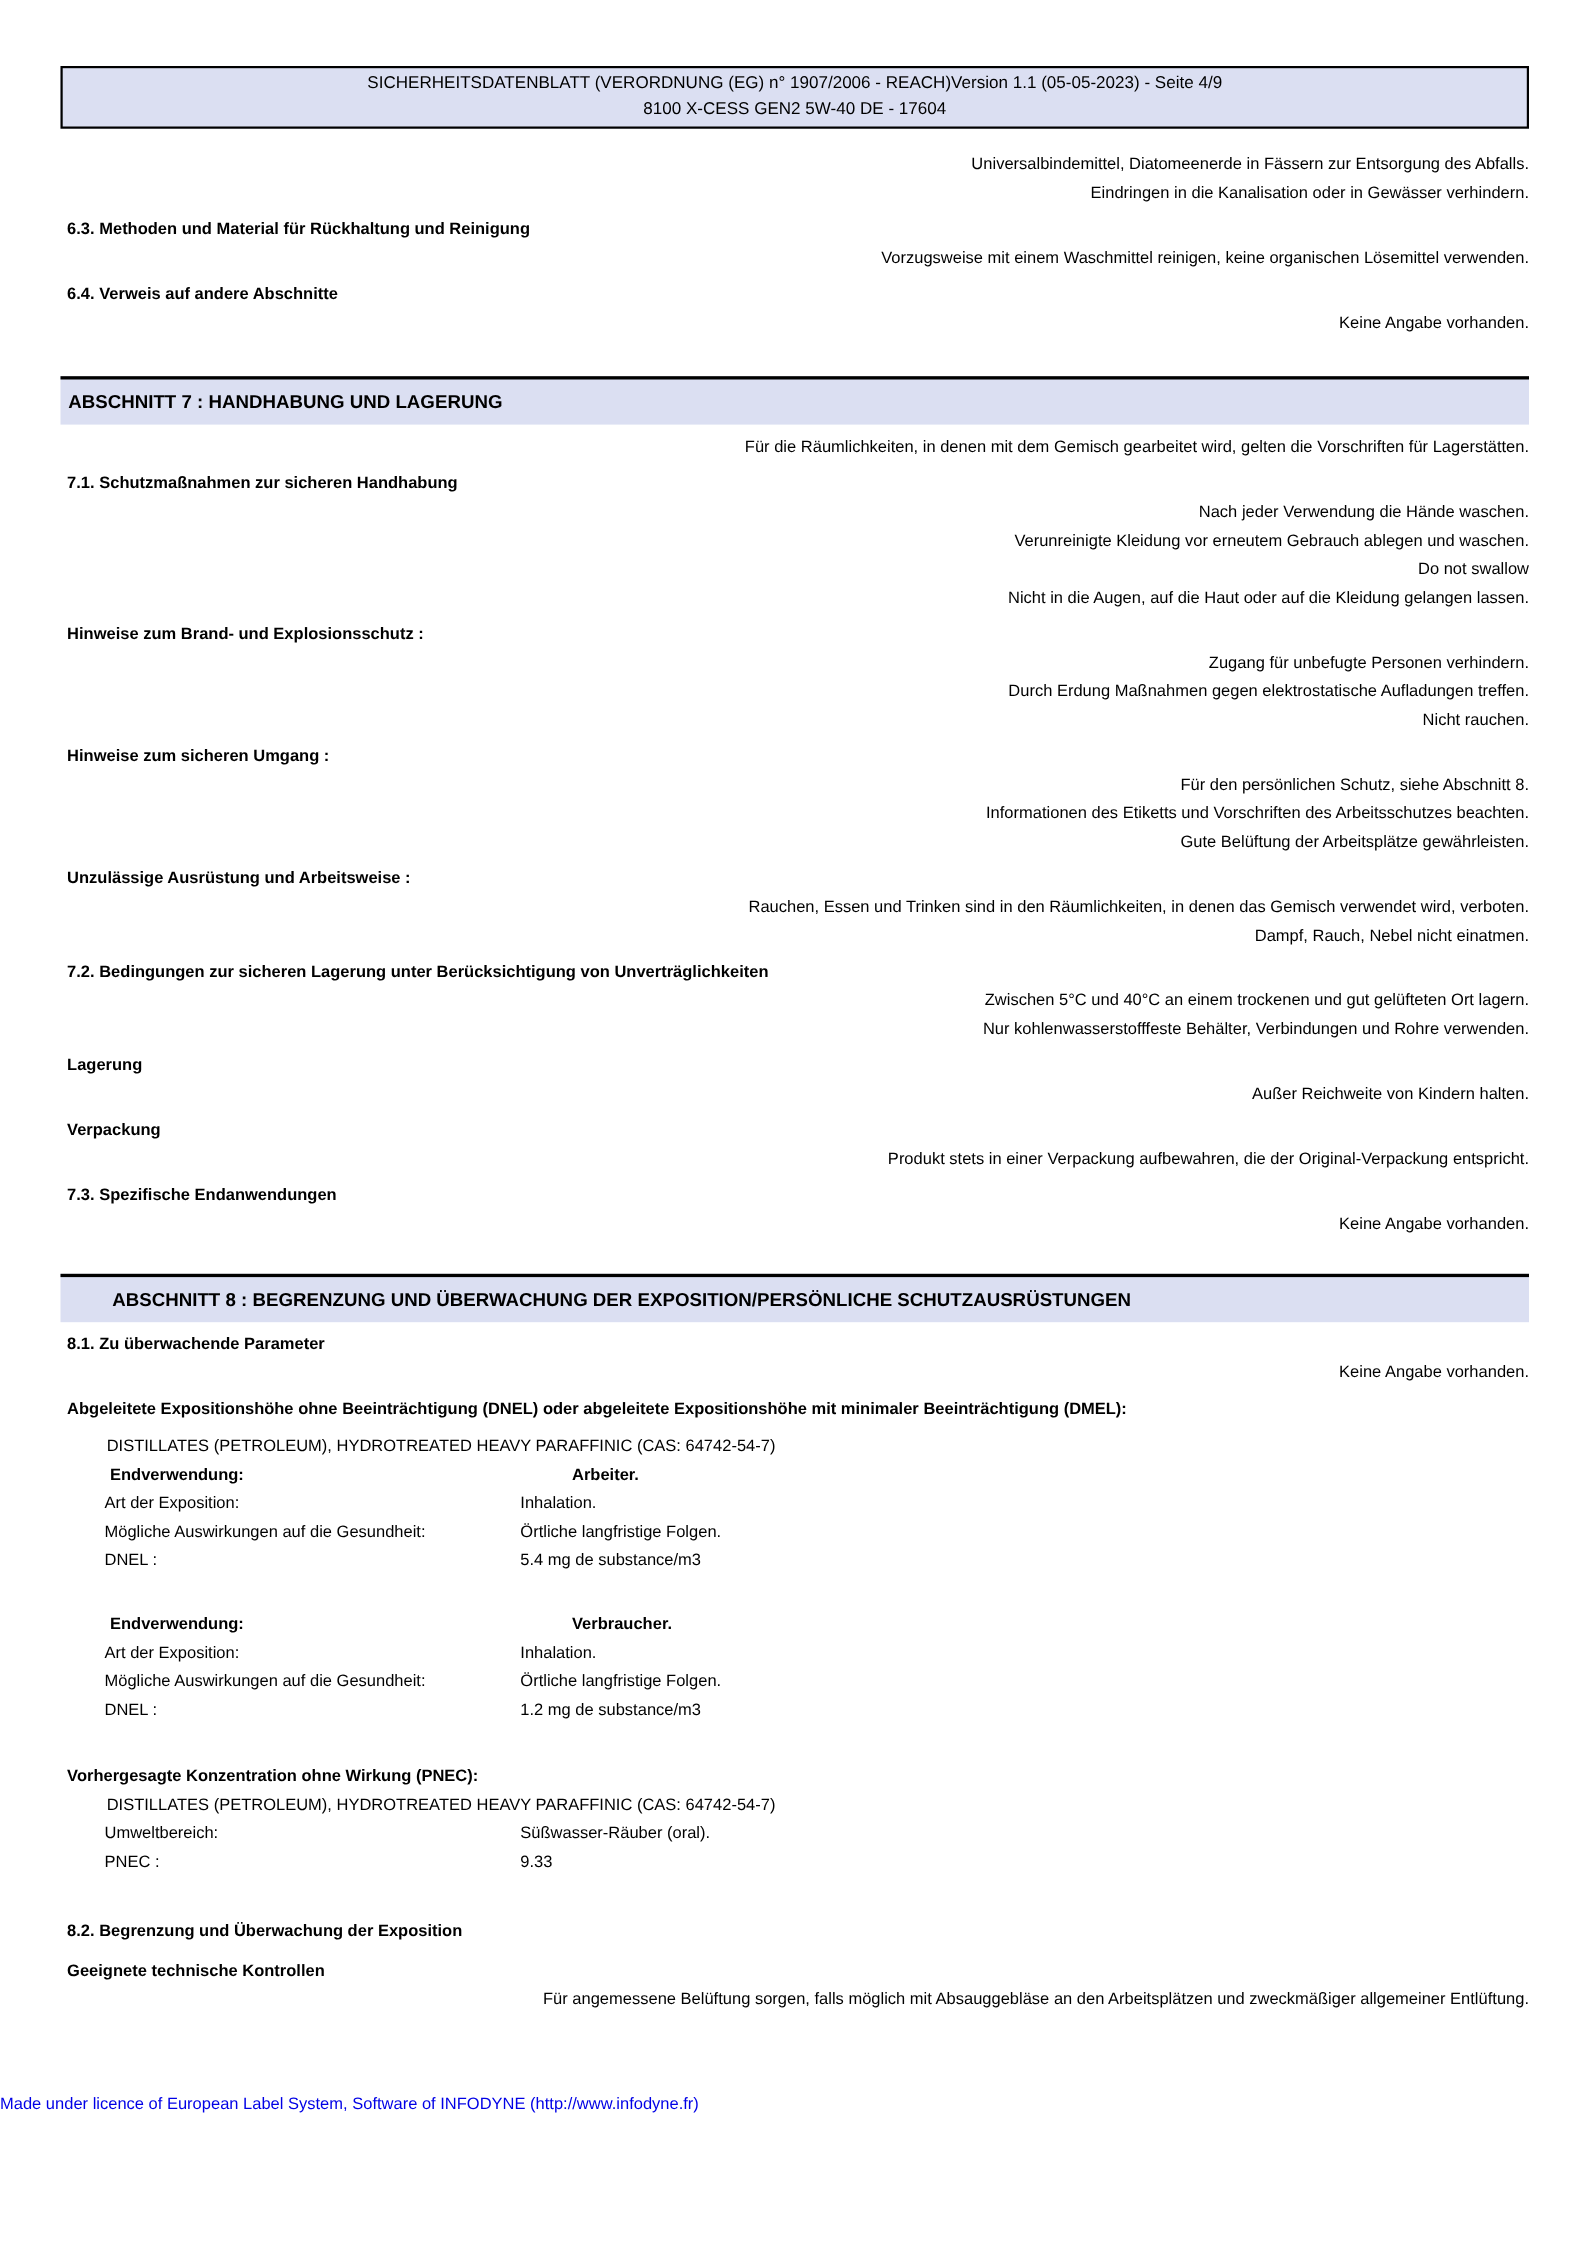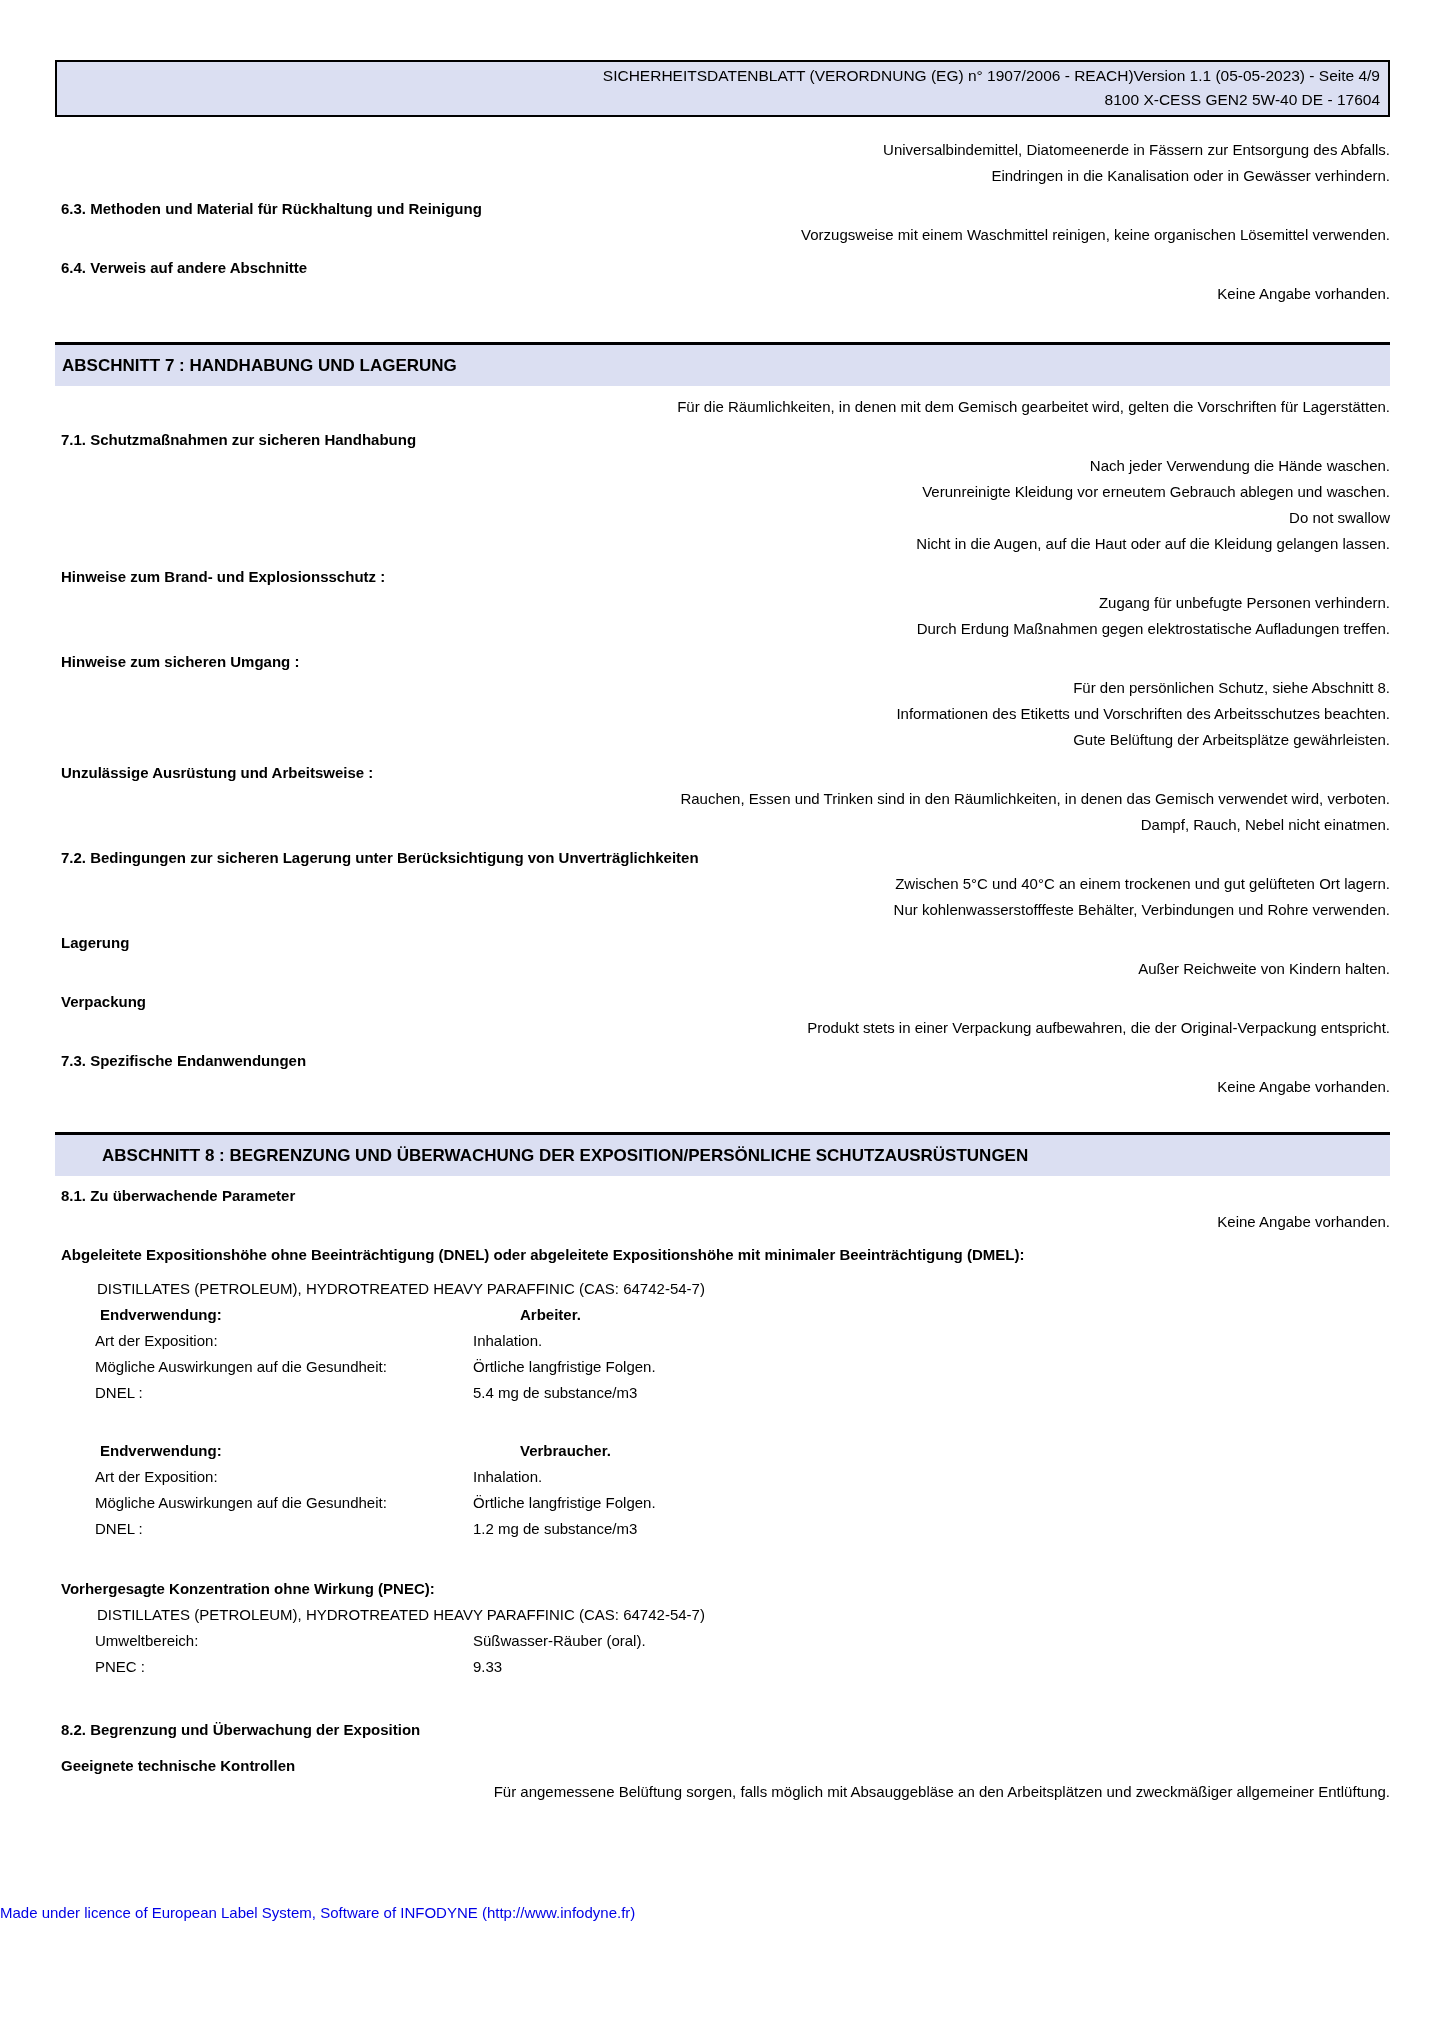--- a/index.html
+++ b/index.html
@@ -16,21 +16,21 @@
   .doc { padding:60px 55px 0 55px; }
 
   
   .header-box {
     border:2px solid #000;
     background:#dbdff2;
     padding:2px 8px 3px 8px;
     line-height:24px;
     font-size:15.5px;
   }
-  .header-row { display:flex; justify-content:flex-end; }
+  .header-row { display:flex; justify-content:center; }
 
   
   .band {
     margin-top:35px;
     border-top:3px solid #000;
     background:#dbdff2;
     font-weight:bold;
     font-size:17px;
     line-height:26px;
     padding:8px 6px 7px 7px;
@@ -88,20 +88,21 @@
     <div class="band">ABSCHNITT 7 : HANDHABUNG UND LAGERUNG</div>
     <div class="p mt8">Für die Räumlichkeiten, in denen mit dem Gemisch gearbeitet wird, gelten die Vorschriften für Lagerstätten.</div>
     <div class="h">7.1. Schutzmaßnahmen zur sicheren Handhabung</div>
     <div class="p">Nach jeder Verwendung die Hände waschen.</div>
     <div class="p">Verunreinigte Kleidung vor erneutem Gebrauch ablegen und waschen.</div>
     <div class="p">Do not swallow</div>
     <div class="p">Nicht in die Augen, auf die Haut oder auf die Kleidung gelangen lassen.</div>
     <div class="h">Hinweise zum Brand- und Explosionsschutz :</div>
     <div class="p">Zugang für unbefugte Personen verhindern.</div>
     <div class="p">Durch Erdung Maßnahmen gegen elektrostatische Aufladungen treffen.</div>
+    <div class="p">Nicht rauchen.</div>
     <div class="h">Hinweise zum sicheren Umgang :</div>
     <div class="p">Für den persönlichen Schutz, siehe Abschnitt 8.</div>
     <div class="p">Informationen des Etiketts und Vorschriften des Arbeitsschutzes beachten.</div>
     <div class="p">Gute Belüftung der Arbeitsplätze gewährleisten.</div>
     <div class="h">Unzulässige Ausrüstung und Arbeitsweise :</div>
     <div class="p">Rauchen, Essen und Trinken sind in den Räumlichkeiten, in denen das Gemisch verwendet wird, verboten.</div>
     <div class="p">Dampf, Rauch, Nebel nicht einatmen.</div>
     <div class="h">7.2. Bedingungen zur sicheren Lagerung unter Berücksichtigung von Unverträglichkeiten</div>
     <div class="p">Zwischen 5°C und 40°C an einem trockenen und gut gelüfteten Ort lagern.</div>
     <div class="p">Nur kohlenwasserstofffeste Behälter, Verbindungen und Rohre verwenden.</div>

